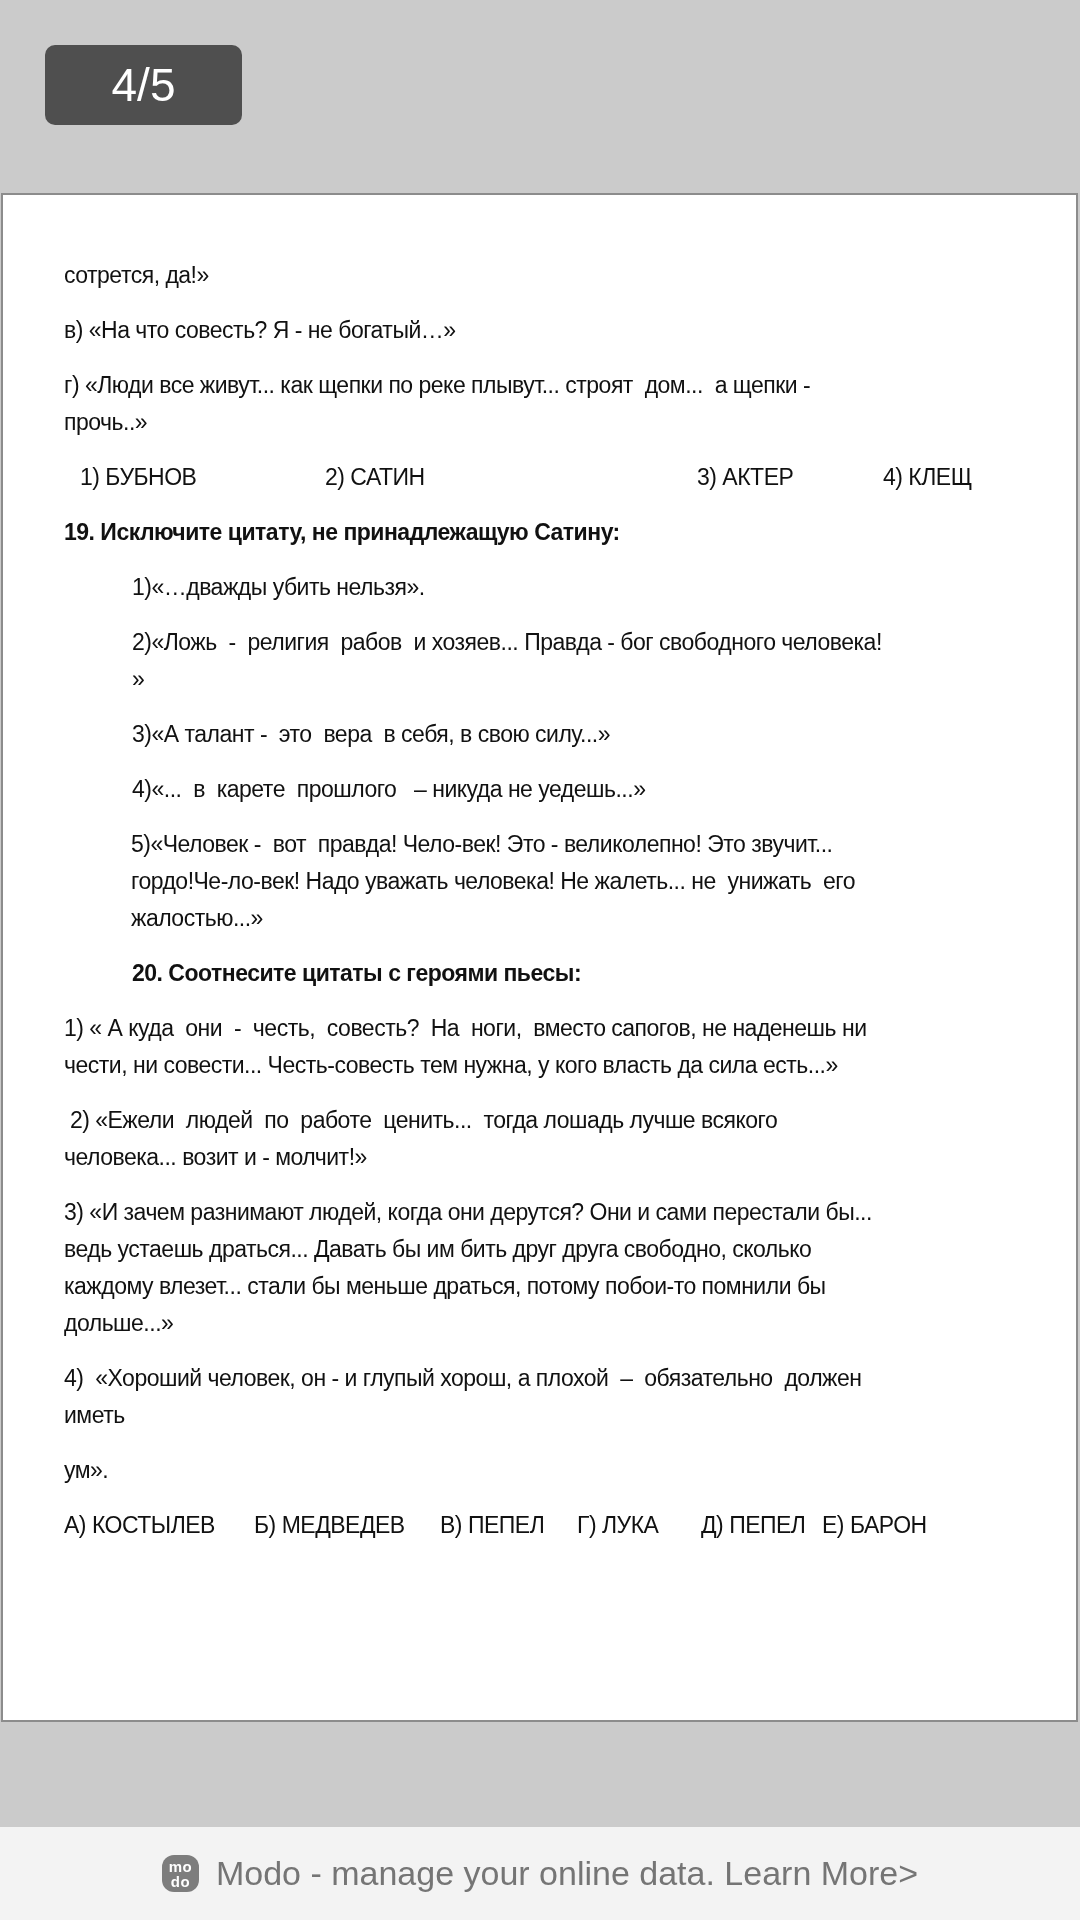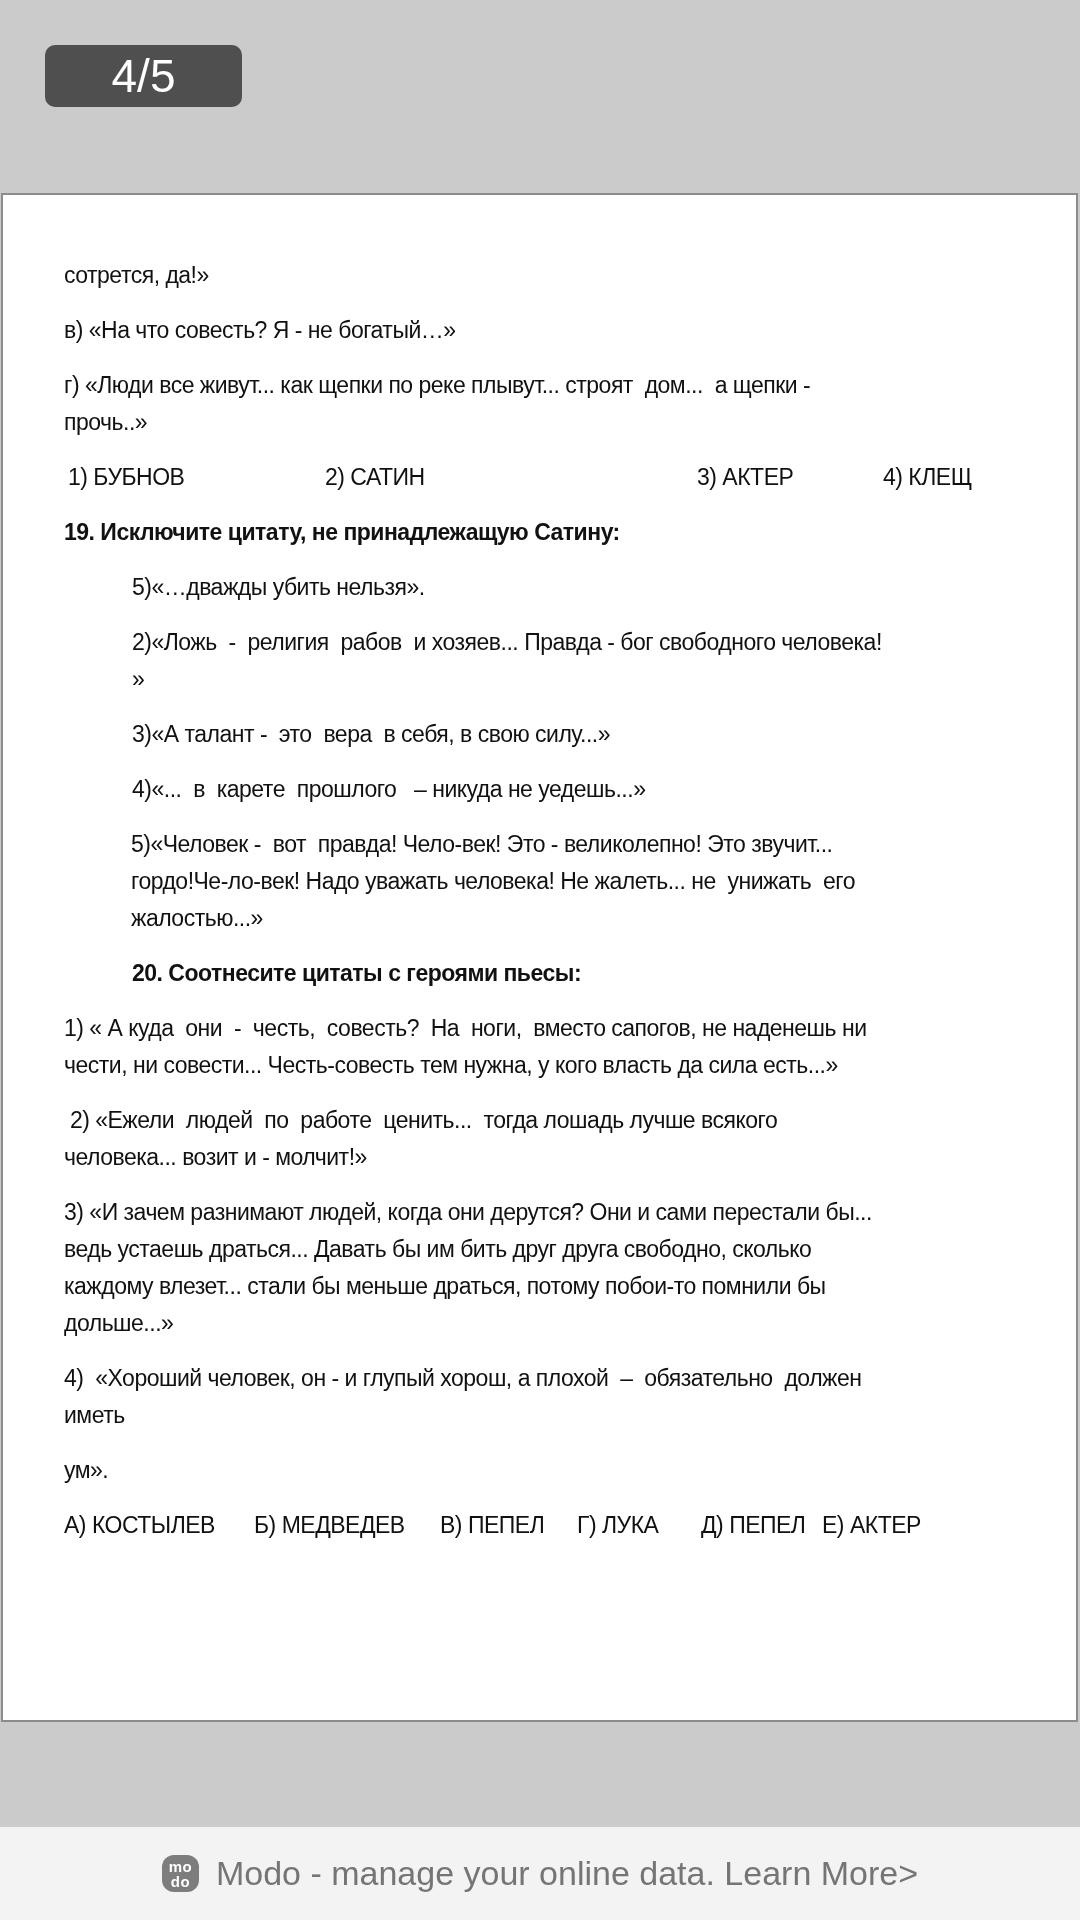--- a/index.html
+++ b/index.html
@@ -6,21 +6,21 @@
   html, body { width: 1080px; height: 1920px; }
   body {
     position: relative;
     overflow: hidden;
     background: var(--screen-bg, #cbcbcb);
     font-family: "Liberation Sans", sans-serif;
   }
   .page-badge {
     position: absolute;
     left: 45px; top: 45px;
-    width: 197px; height: 62px;
+    width: 197px; height: 80px;
     background: var(--badge-bg, #4f4f4f);
     border-radius: 10px;
     color: var(--badge-text, #ffffff);
     font-size: 46px;
     display: flex; align-items: center; justify-content: center;
   }
   .doc-page {
     position: absolute;
     left: 1px; top: 193px;
     width: 1077px; height: 1529px;
@@ -70,27 +70,27 @@
 
 <div class="page-badge">4/5</div>
 
 <div class="doc-page">
   <div class="doc-content" id="doc-content">
       <div class="para">сотрется, да!»</div>
       <div class="para">в) «На что совесть? Я - не богатый…»</div>
       <div class="para">г) «Люди все живут... как щепки по реке плывут... строят  дом...  а щепки -
 прочь..»</div>
       <div class="para row">
-        <span class="row-item" style="left: 4px;">1) БУБНОВ</span>
+        <span class="row-item" style="left: 16px;">1) БУБНОВ</span>
         <span class="row-item" style="left: 261px;">2) САТИН</span>
         <span class="row-item" style="left: 633px;">3) АКТЕР</span>
         <span class="row-item" style="left: 819px;">4) КЛЕЩ</span>
       </div>
       <div class="para heading">19. Исключите цитату, не принадлежащую Сатину:</div>
-      <div class="para" style="margin-left: 68px;">5)«…дважды убить нельзя».</div>
+      <div class="para" style="margin-left: 68px;">1)«…дважды убить нельзя».</div>
       <div class="para" style="margin-left: 68px;">2)«Ложь  -  религия  рабов  и хозяев... Правда - бог свободного человека!
 »</div>
       <div class="para" style="margin-left: 68px;">3)«А талант -  это  вера  в себя, в свою силу...»</div>
       <div class="para" style="margin-left: 68px;">4)«...  в  карете  прошлого   – никуда не уедешь...»</div>
       <div class="para" style="margin-left: 67px;">5)«Человек -  вот  правда! Чело-век! Это - великолепно! Это звучит...
 гордо!Че-ло-век! Надо уважать человека! Не жалеть... не  унижать  его
 жалостью...»</div>
       <div class="para heading" style="margin-left: 68px;">20. Соотнесите цитаты с героями пьесы:</div>
       <div class="para">1) « А куда  они  -  честь,  совесть?  На  ноги,  вместо сапогов, не наденешь ни
 чести, ни совести... Честь-совесть тем нужна, у кого власть да сила есть...»</div>
@@ -102,21 +102,21 @@
 дольше...»</div>
       <div class="para">4)  «Хороший человек, он - и глупый хорош, а плохой  –  обязательно  должен
 иметь</div>
       <div class="para">ум».</div>
       <div class="para row">
         <span class="row-item" style="left: 0px;">А) КОСТЫЛЕВ</span>
         <span class="row-item" style="left: 190px;">Б) МЕДВЕДЕВ</span>
         <span class="row-item" style="left: 376px;">В) ПЕПЕЛ</span>
         <span class="row-item" style="left: 513px;">Г) ЛУКА</span>
         <span class="row-item" style="left: 637px;">Д) ПЕПЕЛ</span>
-        <span class="row-item" style="left: 758px;">Е) АКТЕР</span>
+        <span class="row-item" style="left: 758px;">Е) БАРОН</span>
       </div>
     </div>
 </div>
 
 <div class="ad-banner">
   <span class="modo-logo">
     <span>mo</span>
     <span>do</span>
   </span>
   <span class="ad-text">Modo - manage your online data. Learn More&gt;</span>

